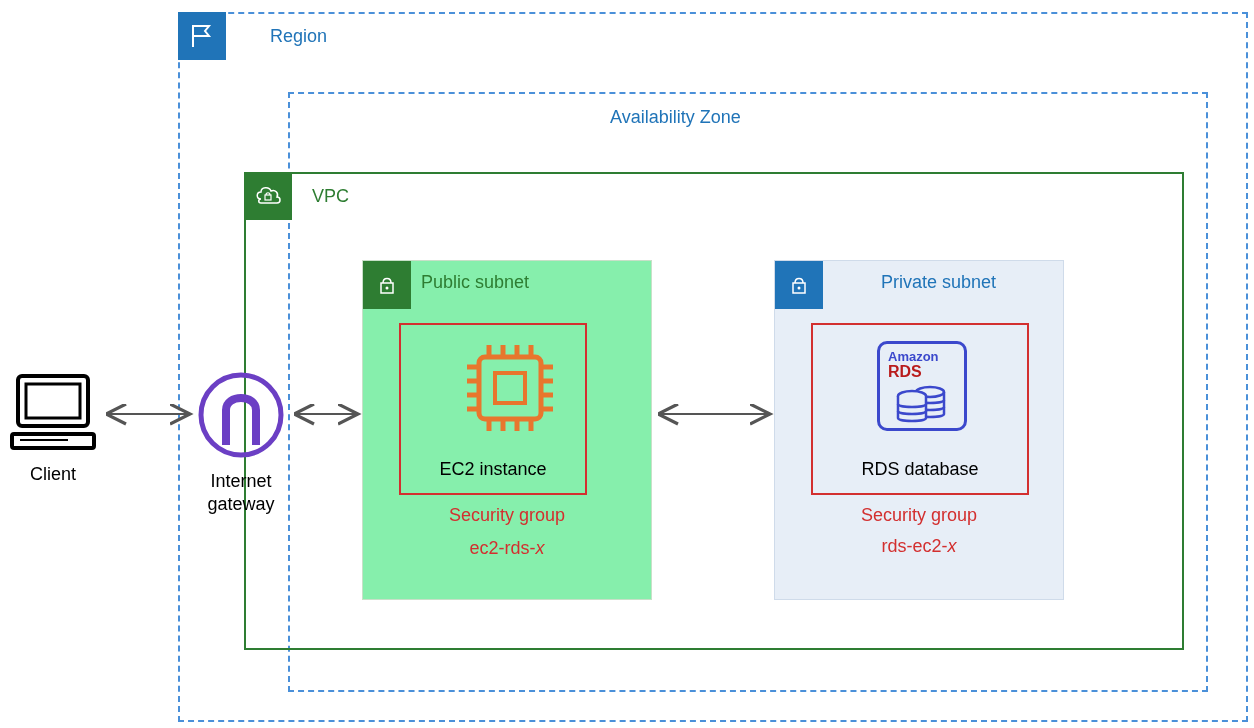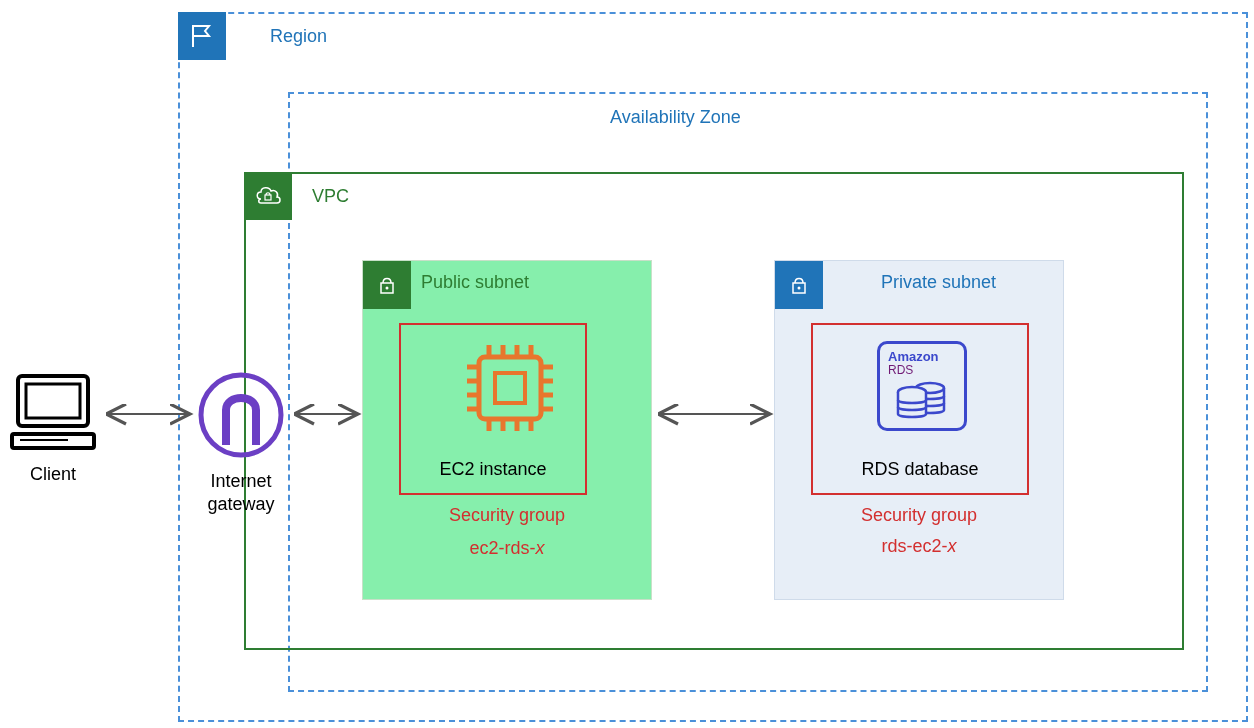--- a/index.html
+++ b/index.html
@@ -102,21 +102,21 @@
       <path d="M10 12 C10 6 18 6 18 12" fill="none" stroke="#fff" stroke-width="1.5"></path>
       <circle cx="14" cy="17" r="1.5" fill="#fff"></circle>
     </svg>
   </div>
   <div class="abs label text-blue" style="left:58px; top:11px;margin-left:48px;">Private subnet</div>
 
   <div class="abs solid-red" style="left:36px; top:62px; width:218px; height:172px;">
 
     <div class="abs" style="left:64px; top:16px; width:90px; height:90px; border:3px solid #3b48cc; border-radius:10px; display:flex; flex-direction:column; align-items:center; padding-top:6px;">
       <div style="font-size:13px; font-weight:bold; color:#3b48cc; line-height:1.1; text-align:left; align-self:flex-start; padding-left:8px;">Amazon</div>
-      <div style="font-size:12px; font-weight:normal; color:#701a75; line-height:1; text-align:left; align-self:flex-start; padding-left:8px;">RDS</div>
+      <div style="font-size:16px; font-weight:bold; color:#b91c1c; line-height:1; text-align:left; align-self:flex-start; padding-left:8px;">RDS</div>
       <svg width="60" height="44" viewBox="0 0 60 44" style="margin-top:2px;">
 
         <ellipse cx="38" cy="10" rx="14" ry="5" fill="none" stroke="#3b48cc" stroke-width="2.5"></ellipse>
         <path d="M24 10 L24 32 C24 36 52 36 52 32 L52 10" fill="none" stroke="#3b48cc" stroke-width="2.5"></path>
         <path d="M24 18 C24 22 52 22 52 18" fill="none" stroke="#3b48cc" stroke-width="2.5"></path>
         <path d="M24 25 C24 29 52 29 52 25" fill="none" stroke="#3b48cc" stroke-width="2.5"></path>
 
         <ellipse cx="20" cy="14" rx="14" ry="5" fill="#e7eef7" stroke="#3b48cc" stroke-width="2.5"></ellipse>
         <path d="M6 14 L6 36 C6 40 34 40 34 36 L34 14" fill="#e7eef7" stroke="#3b48cc" stroke-width="2.5"></path>
         <path d="M6 22 C6 26 34 26 34 22" fill="none" stroke="#3b48cc" stroke-width="2.5"></path>

